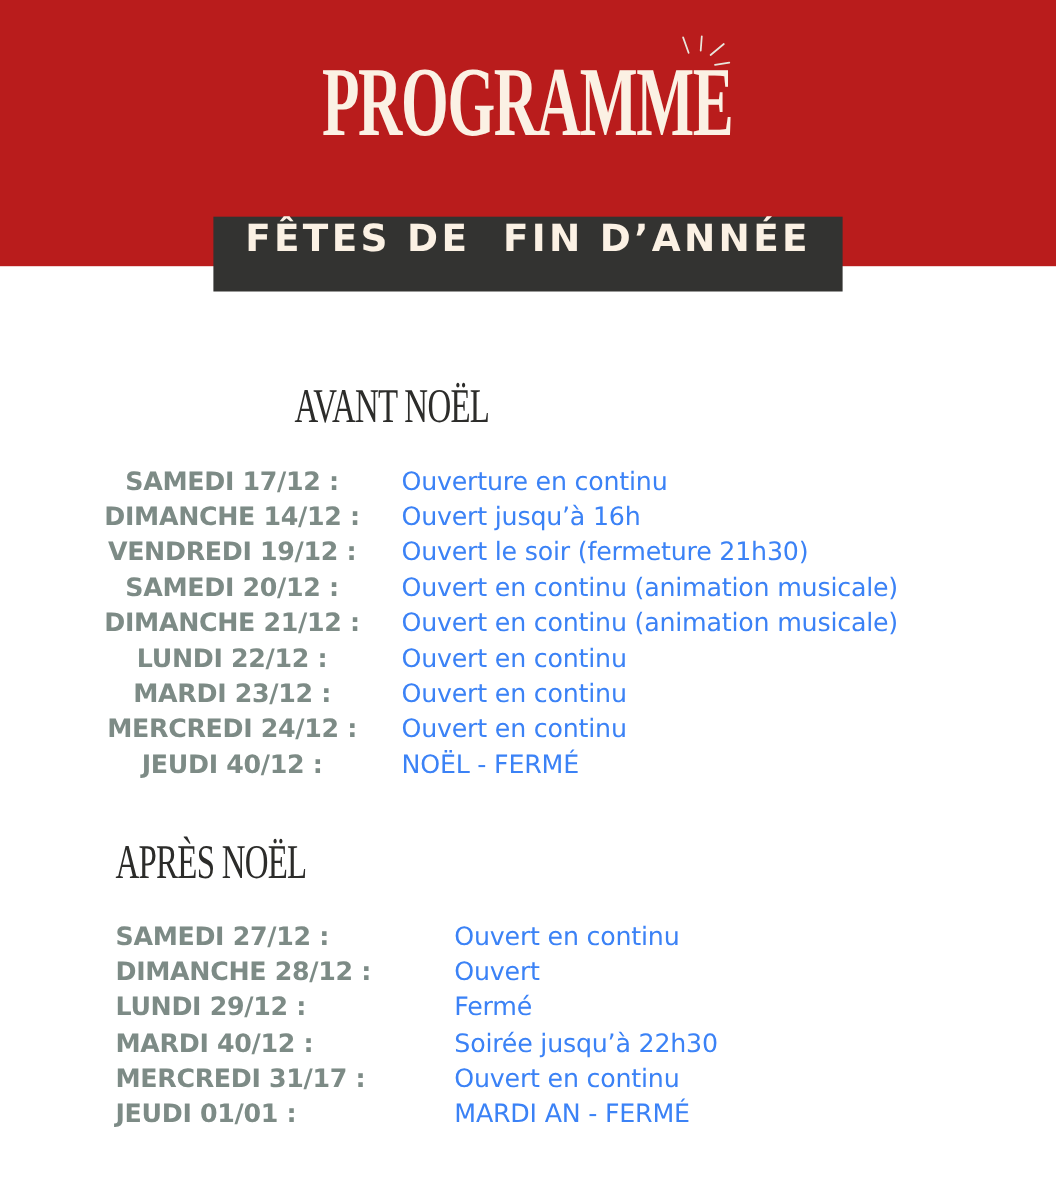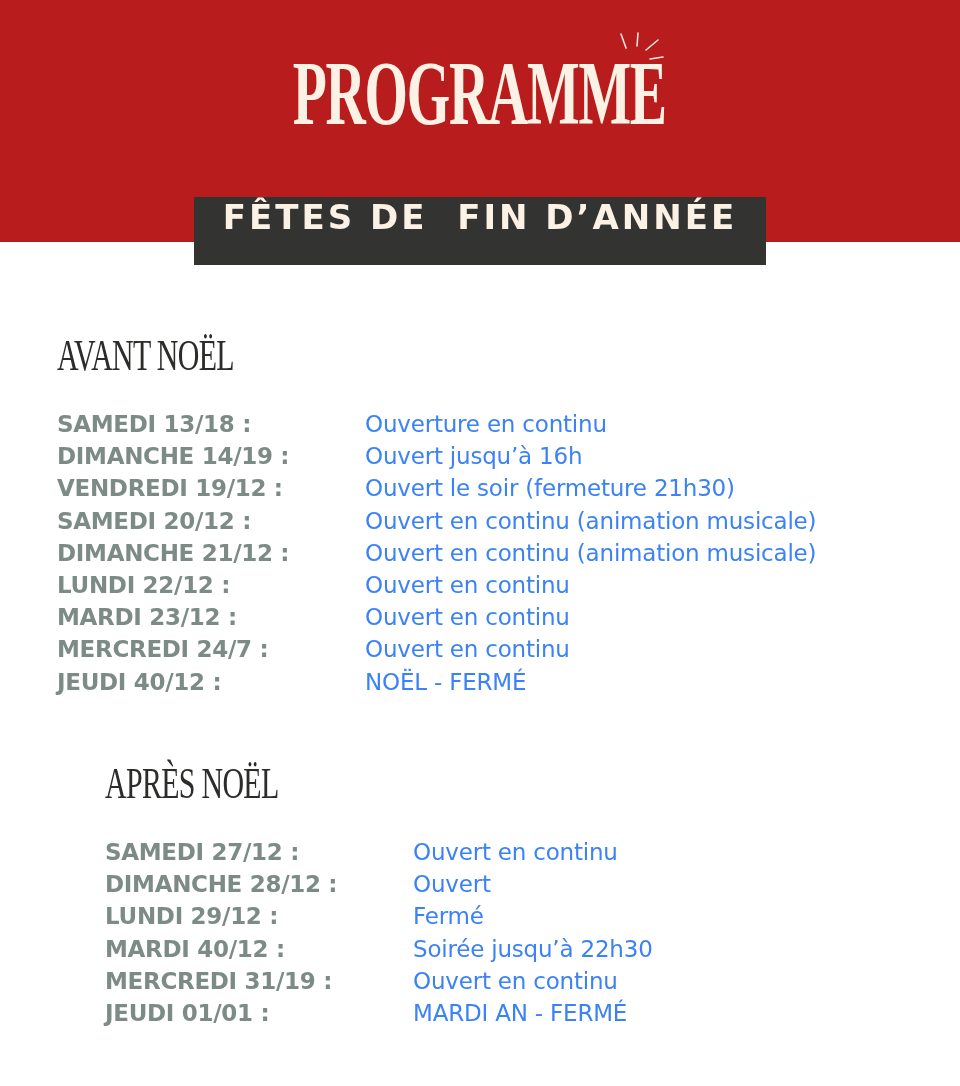--- a/index.html
+++ b/index.html
@@ -86,21 +86,21 @@
       white-space: nowrap;
       letter-spacing: -0.3px;
     }
     .info {
       font-family: "DejaVu Sans", sans-serif;
       font-size: 23px;
       color: #3b82f6;
       white-space: nowrap;
       letter-spacing: -0.2px;
     }
-    #avant { top: 332px; }
+    #avant { top: 346px; text-align: center; }
     #apres { top: 760px; margin-left: 48px; }
   </style>
 </head>
 <body>
 
 <div class="header">
   <h1 class="title">PROGRAMME</h1>
   <svg class="sparks" viewBox="0 0 56 36">
     <line x1="5" y1="4" x2="10" y2="18" stroke="#e8e6dc" stroke-width="1.6" stroke-linecap="round"></line>
     <line x1="22" y1="3" x2="21" y2="16" stroke="#e8e6dc" stroke-width="1.6" stroke-linecap="round"></line>
@@ -110,25 +110,25 @@
 </div>
 
 <div class="banner">
   <span class="banner-text">FÊTES DE  FIN D’ANNÉE</span>
 </div>
 
 <section class="section" id="avant">
   <h2 class="section-heading">AVANT NOËL</h2>
   <div class="rows">
     <div class="row">
-        <span class="day">SAMEDI 13/18 :</span>
+        <span class="day">SAMEDI 17/12 :</span>
         <span class="info">Ouverture en continu</span>
       </div>
     <div class="row">
-        <span class="day">DIMANCHE 14/19 :</span>
+        <span class="day">DIMANCHE 14/12 :</span>
         <span class="info">Ouvert jusqu’à 16h</span>
       </div>
     <div class="row">
         <span class="day">VENDREDI 19/12 :</span>
         <span class="info">Ouvert le soir (fermeture 21h30)</span>
       </div>
     <div class="row">
         <span class="day">SAMEDI 20/12 :</span>
         <span class="info">Ouvert en continu (animation musicale)</span>
       </div>
@@ -138,21 +138,21 @@
       </div>
     <div class="row">
         <span class="day">LUNDI 22/12 :</span>
         <span class="info">Ouvert en continu</span>
       </div>
     <div class="row">
         <span class="day">MARDI 23/12 :</span>
         <span class="info">Ouvert en continu</span>
       </div>
     <div class="row">
-        <span class="day">MERCREDI 24/7 :</span>
+        <span class="day">MERCREDI 24/12 :</span>
         <span class="info">Ouvert en continu</span>
       </div>
     <div class="row">
         <span class="day">JEUDI 40/12 :</span>
         <span class="info">NOËL - FERMÉ</span>
       </div>
   </div>
 </section>
 
 <section class="section" id="apres">
@@ -168,21 +168,21 @@
       </div>
     <div class="row">
         <span class="day">LUNDI 29/12 :</span>
         <span class="info">Fermé</span>
       </div>
     <div class="row">
         <span class="day">MARDI 40/12 :</span>
         <span class="info">Soirée jusqu’à 22h30</span>
       </div>
     <div class="row">
-        <span class="day">MERCREDI 31/19 :</span>
+        <span class="day">MERCREDI 31/17 :</span>
         <span class="info">Ouvert en continu</span>
       </div>
     <div class="row">
         <span class="day">JEUDI 01/01 :</span>
         <span class="info">MARDI AN - FERMÉ</span>
       </div>
   </div>
 </section>
 
 </body></html>

